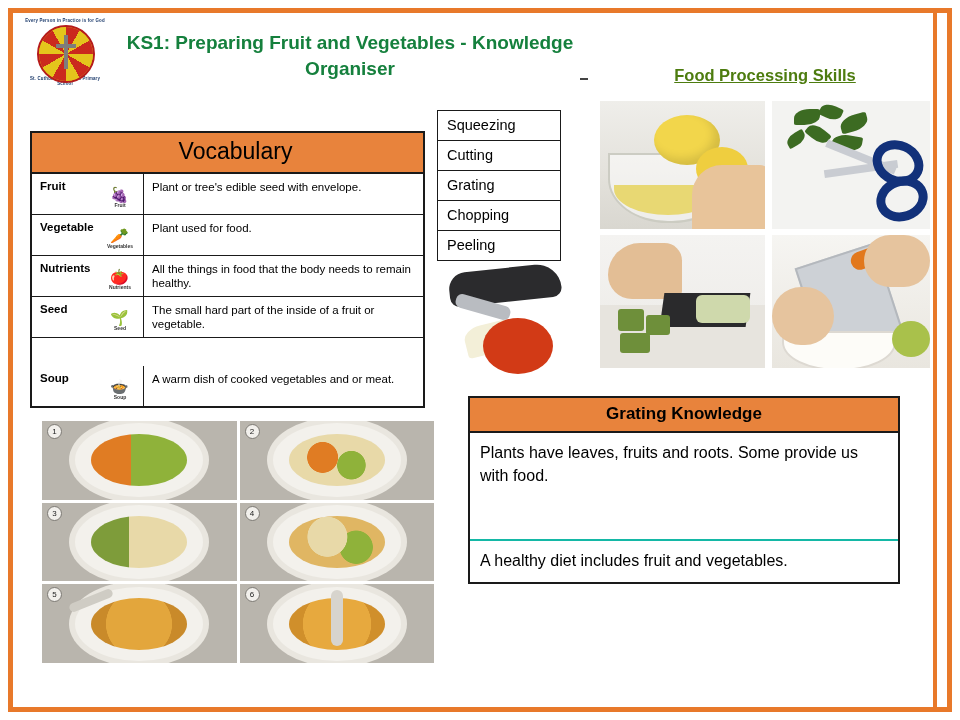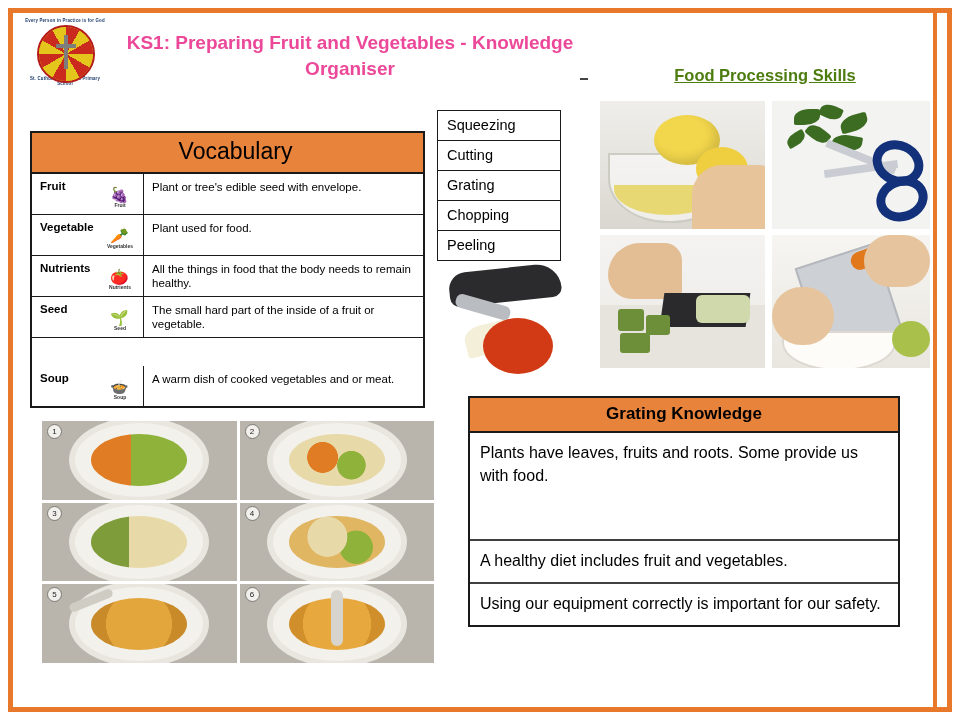--- a/index.html
+++ b/index.html
@@ -101,21 +101,21 @@
   }
 
   
   .title {
     position: absolute;
     left: 110px; top: 30px;
     width: 480px;
     text-align: center;
     font-size: 19px;
     font-weight: bold;
-    color: #ec4899;
+    color: #15803d;
     line-height: 1.35;
   }
   .fps-title {
     position: absolute;
     left: 600px; top: 66px;
     width: 330px;
     text-align: center;
     font-size: 16.5px;
     font-weight: bold;
     color: #4d7c0f;
@@ -317,21 +317,21 @@
   .sticky-head {
     background: #E8833C;
     border-bottom: 2px solid #1a1a1a;
     text-align: center;
     font-size: 17px;
     font-weight: bold;
     padding: 6px 0 7px 0;
     color: #000;
   }
   .sticky-item {
-    border-bottom: 2px solid #404040;
+    border-bottom: 2px solid #14b8a6;
     padding: 8px 10px 10px 10px;
     font-size: 16px;
     line-height: 1.45;
     color: #000;
   }
   .sticky-item.tall { min-height: 88px; }
   .sticky-item:last-child { border-bottom: none; }
 </style>
 </head>
 <body>
@@ -507,16 +507,15 @@
         <div class="inner"></div>
         <div class="spoon"></div>
       <div class="num">6</div>
     </div>
   </div>
 
   <div class="sticky">
     <div class="sticky-head">Grating Knowledge</div>
     <div class="sticky-item tall">Plants have leaves, fruits and roots. Some provide us with food.</div>
     <div class="sticky-item">A healthy diet includes fruit and vegetables.</div>
-    <div class="sticky-item">Using our equipment correctly is important for our safety.</div>
   </div>
 
 </div>
 
 </body></html>

